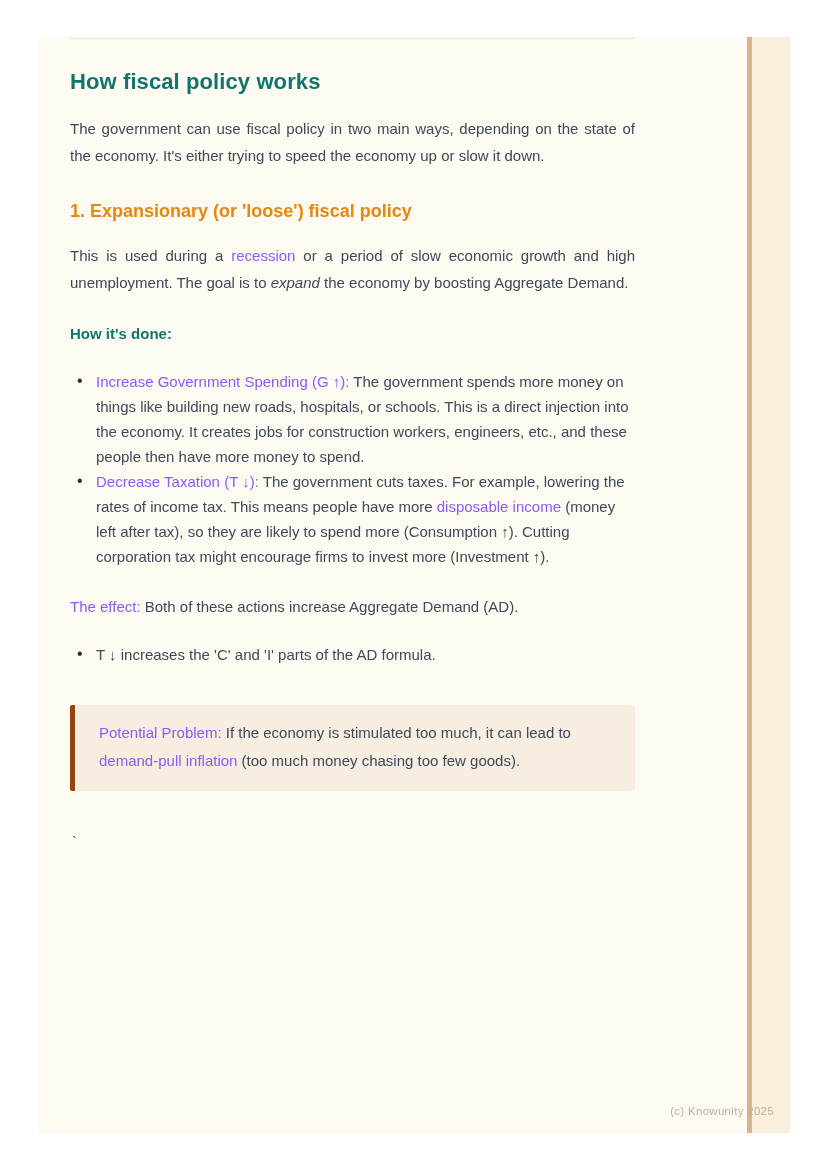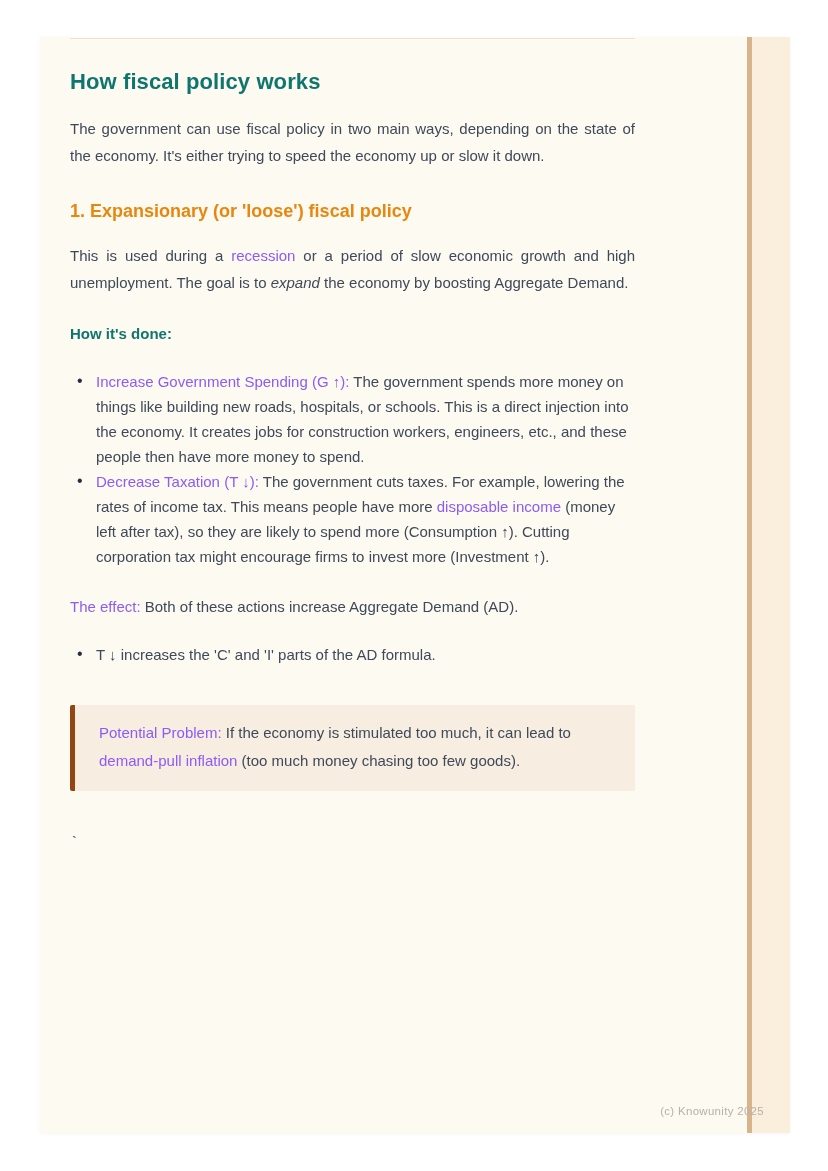--- a/index.html
+++ b/index.html
@@ -112,21 +112,21 @@
     margin: 0;
     line-height: 28px;
   }
   p.stray {
     margin: 42px 0 0 2px;
     font-size: 15px;
     color: #3a4554;
   }
   .watermark {
     position: absolute;
-    right: 26px;
+    right: 16px;
     bottom: 16px;
     font-size: 11.5px;
     letter-spacing: 0.3px;
     color: #b7b2a8;
     z-index: 3;
   }
 </style>
 </head>
 <body>
 

